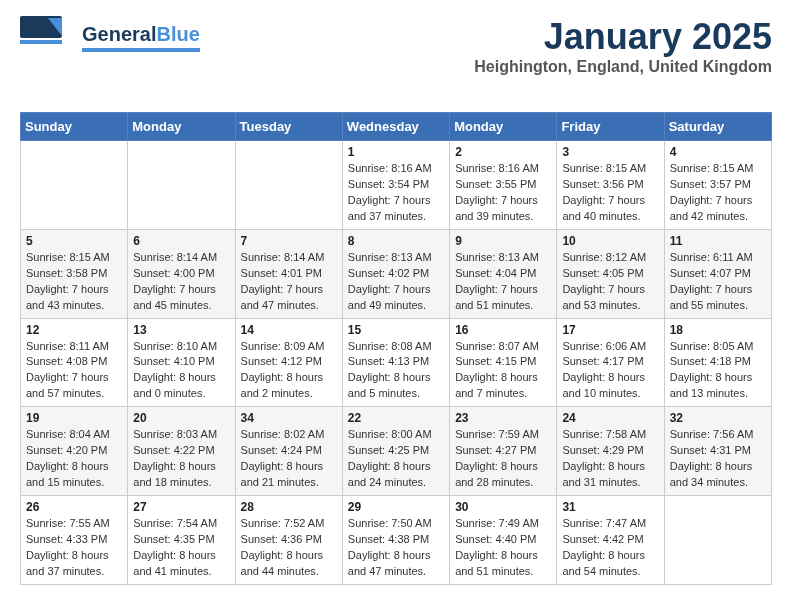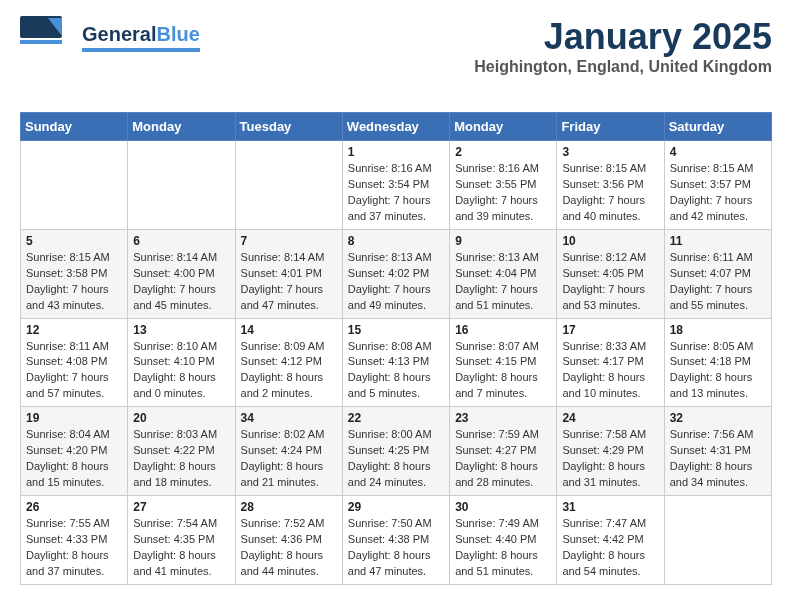--- a/index.html
+++ b/index.html
@@ -220,21 +220,21 @@
 Daylight: 8 hours and 5 minutes.</div>
         </td>
         <td>
           <span class="day-num">16</span>
           <div class="day-info">Sunrise: 8:07 AM
 Sunset: 4:15 PM
 Daylight: 8 hours and 7 minutes.</div>
         </td>
         <td>
           <span class="day-num">17</span>
-          <div class="day-info">Sunrise: 8:33 AM
+          <div class="day-info">Sunrise: 6:06 AM
 Sunset: 4:17 PM
 Daylight: 8 hours and 10 minutes.</div>
         </td>
         <td>
           <span class="day-num">18</span>
           <div class="day-info">Sunrise: 8:05 AM
 Sunset: 4:18 PM
 Daylight: 8 hours and 13 minutes.</div>
         </td>
       </tr>

